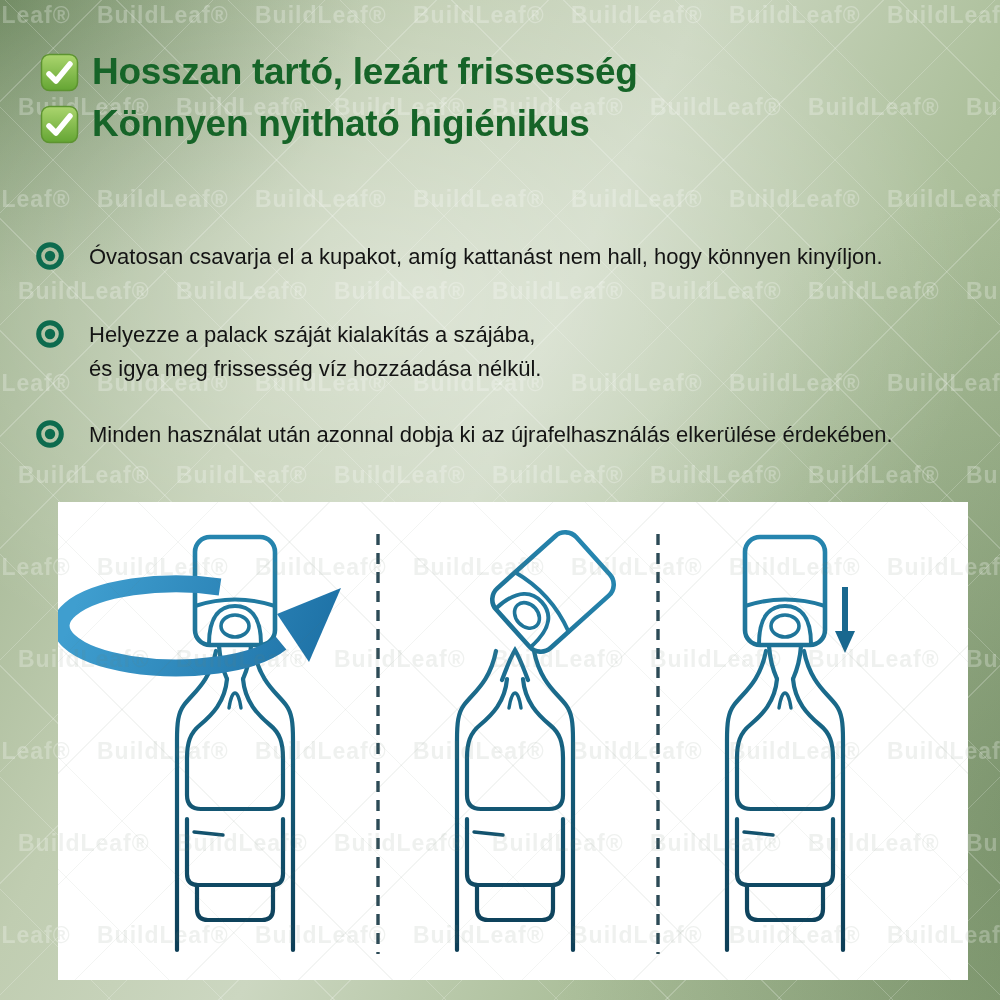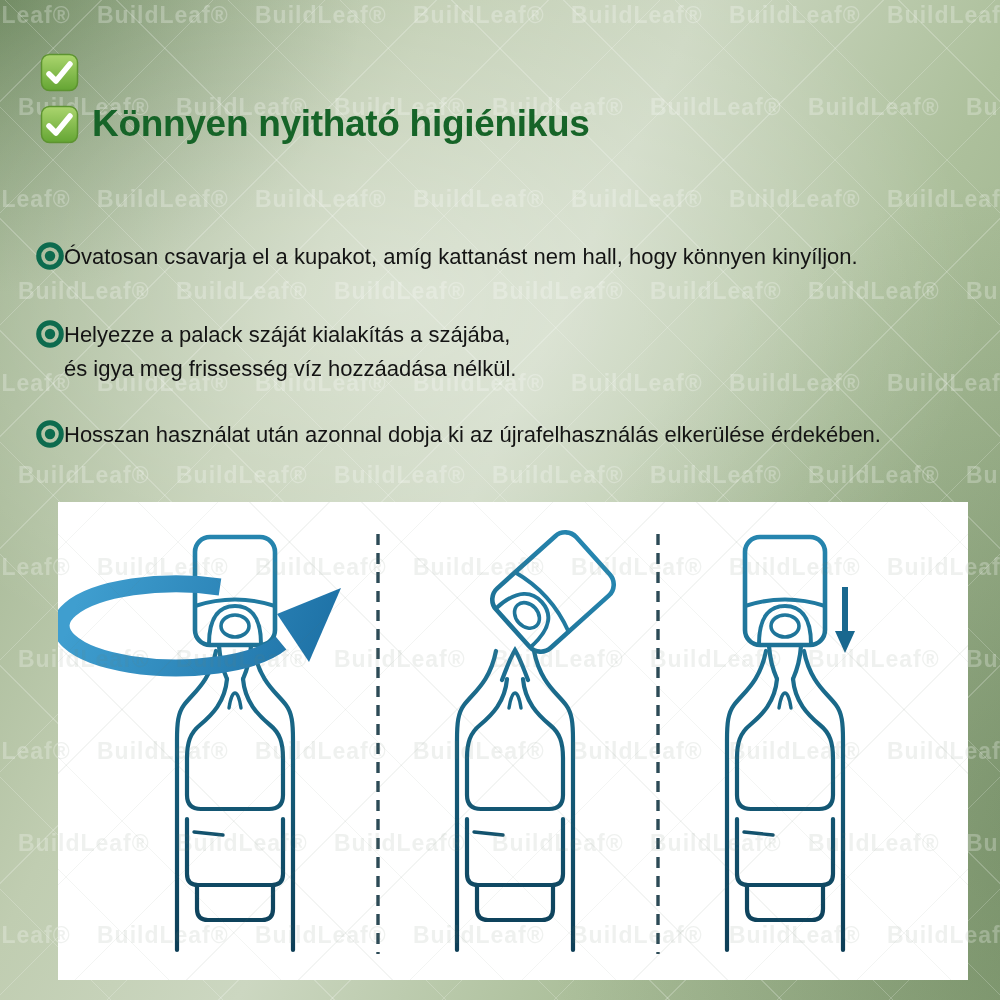--- a/index.html
+++ b/index.html
@@ -28,21 +28,21 @@
   .check-icon{width:39px;height:39px;flex:0 0 39px;display:block;}
   .feature-label{
     margin-left:13px;font-size:37px;font-weight:bold;color:#166428;
     letter-spacing:-0.3px;white-space:nowrap;
   }
   .instructions{position:absolute;left:36px;top:240px;width:940px;}
   .instr-row{display:flex;align-items:flex-start;}
   .instr-row.m1{margin-top:44px;}
   .instr-row.m2{margin-top:32px;}
   .target-icon{width:28px;height:28px;flex:0 0 28px;margin-top:2px;display:block;}
-  .instr-text{font-size:22px;color:#141414;line-height:34px;white-space:nowrap;}
+  .instr-text{margin-left:25px;font-size:22px;color:#141414;line-height:34px;white-space:nowrap;}
   .panel{
     position:absolute;left:58px;top:502px;width:910px;height:478px;
     background:#ffffff;overflow:hidden;
   }
   .panel .panel-lines{
     position:absolute;inset:0;pointer-events:none;
     background:
       repeating-linear-gradient(45deg, transparent 0 78px, rgba(90,110,90,0.07) 78px 79px),
       repeating-linear-gradient(-45deg, transparent 0 78px, rgba(90,110,90,0.07) 78px 79px);
   }
@@ -141,20 +141,21 @@
     <span style="left: 729px; top: 922px;">BuildLeaf®</span>
     <span style="left: 887px; top: 922px;">BuildLeaf®</span>
   </div>
 
 <div class="features">
   <div class="feature-row">
     <svg class="check-icon" viewBox="0 0 39 39">
       <rect x="1.5" y="1.5" width="36" height="36" rx="8" fill="url(#cg)" stroke="#5d9330" stroke-width="1.5"></rect>
       <path d="M9 21 L16 28 L30 11" stroke="#ffffff" stroke-width="5.5" fill="none" stroke-linecap="round" stroke-linejoin="round"></path>
     </svg>
+    <span class="feature-label">Hosszan tartó, lezárt frissesség</span>
   </div>
   <div class="feature-row">
     <svg class="check-icon" viewBox="0 0 39 39">
       <rect x="1.5" y="1.5" width="36" height="36" rx="8" fill="url(#cg)" stroke="#5d9330" stroke-width="1.5"></rect>
       <path d="M9 21 L16 28 L30 11" stroke="#ffffff" stroke-width="5.5" fill="none" stroke-linecap="round" stroke-linejoin="round"></path>
     </svg>
     <span class="feature-label">Könnyen nyitható higiénikus</span>
   </div>
 </div>
 
@@ -177,21 +178,21 @@
       <div>Helyezze a palack száját kialakítás a szájába,</div>
       <div>és igya meg frissesség víz hozzáadása nélkül.</div>
     </div>
   </div>
   <div class="instr-row m2">
     <svg class="target-icon" viewBox="0 0 28 28">
       <circle cx="14" cy="14" r="11.3" fill="none" stroke="#0d6b4e" stroke-width="5"></circle>
       <circle cx="14" cy="14" r="5.2" fill="#0d6b4e"></circle>
     </svg>
     <div class="instr-text">
-      <div>Hosszan használat után azonnal dobja ki az újrafelhasználás elkerülése érdekében.</div>
+      <div>Minden használat után azonnal dobja ki az újrafelhasználás elkerülése érdekében.</div>
     </div>
   </div>
 </div>
 
 <div class="panel">
   <svg class="steps-svg" width="910" height="478" viewBox="0 0 910 478">
     <defs>
       <linearGradient id="tg" gradientUnits="userSpaceOnUse" x1="0" y1="30" x2="0" y2="470">
         <stop offset="0" stop-color="#2686b0"></stop>
         <stop offset="0.5" stop-color="#16607e"></stop>

